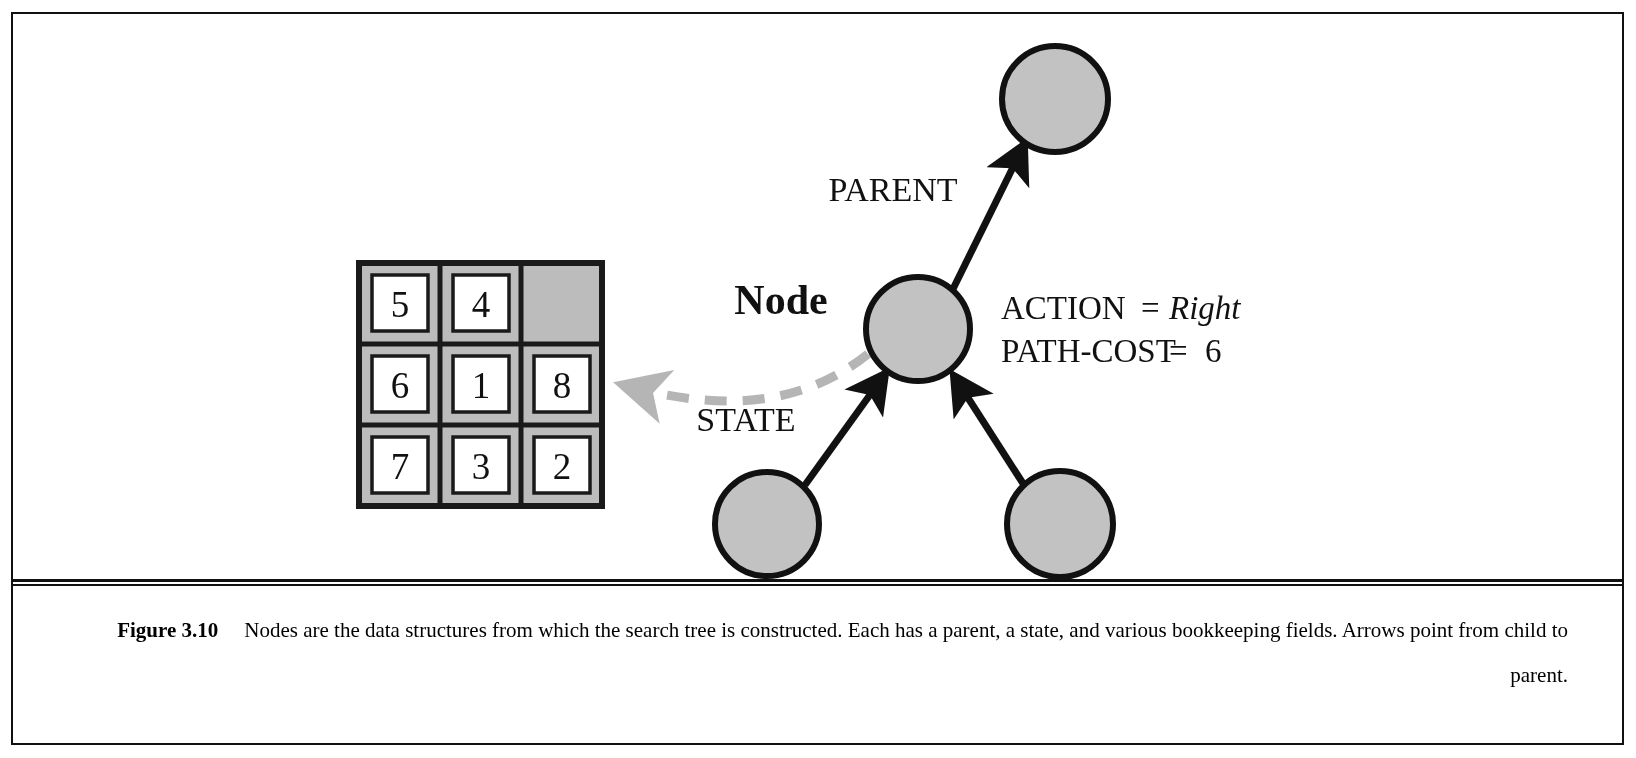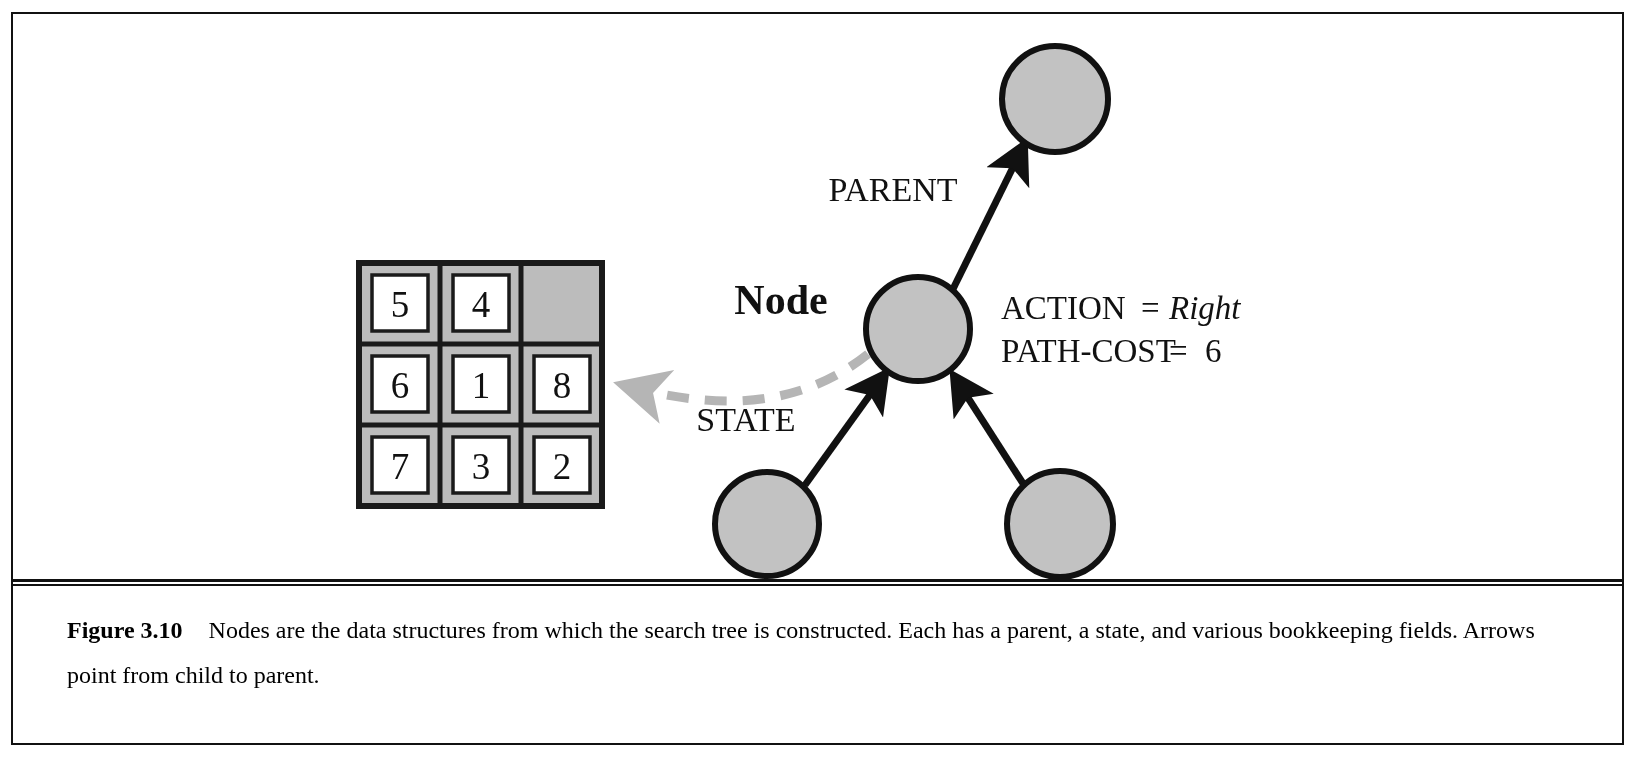--- a/index.html
+++ b/index.html
@@ -61,23 +61,23 @@
     box-sizing: border-box;
   }
 
   .caption-block {
     position: absolute;
     left: 0;
     top: 580px;
     width: 1609px;
     padding: 14px 54px 0 54px;
     box-sizing: border-box;
-    font-size: 24px;
+    font-size: 21px;
     line-height: 45px;
-    text-align: left;
+    text-align: right;
   }
   .caption-label {
     font-weight: bold;
     margin-right: 26px;
     white-space: nowrap;
   }
   .caption-text {
     font-weight: normal;
   }
 

